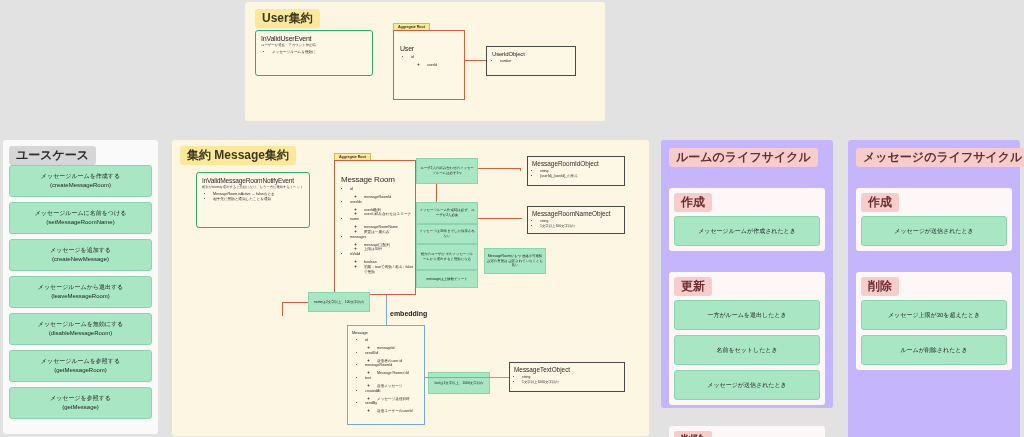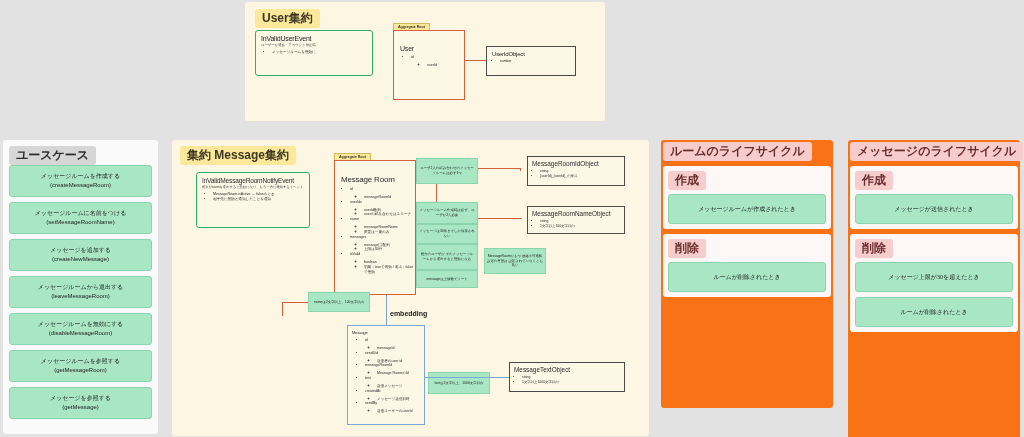--- a/index.html
+++ b/index.html
@@ -111,23 +111,23 @@
     position:absolute;left:175px;top:185px;width:78px;height:100px;
     border:1px solid #7aa8d4;background:#fdf7e6;box-sizing:border-box;padding:4px 4px;
   }
   #message-entity .title{font-size:4.2px;}
   #message-entity ul{margin-left:2px;}
 
   .conn{position:absolute;background:#d2613f;}
   .conn.blue{background:#7aa8d4;}
 
   
-  .lifecycle{background:#f97316;border-radius:3px;padding:2px;font-family:Liberation Serif, serif;}
+  .lifecycle{background:#c4b5fd;border-radius:3px;padding:8px;}
   .lifecycle > .badge{background:#f6cccc;color:#6b2d2d;}
-  .lc-group{background:#fdf7f7;border-radius:3px;padding:5px;margin-top:5px;}
+  .lc-group{background:#fdf7f7;border-radius:3px;padding:5px;margin-top:21px;}
   .lc-group .badge{background:#f6cccc;color:#6b2d2d;margin-bottom:4px;}
   .lc-card{
     background:#a8e6c4;border:1px solid #8bd4ad;border-radius:3px;height:28px;
     display:flex;align-items:center;justify-content:center;
     font-size:6px;color:#1d1d1d;margin-bottom:5px;text-align:center;
   }
   .lc-card:last-child{margin-bottom:0;}
   #room-lifecycle{left:661px;top:140px;width:172px;height:268px;}
   #message-lifecycle{left:848px;top:140px;width:172px;height:308px;}
 </style>
@@ -322,20 +322,26 @@
   </div>
 </div>
 
 <div class="panel lifecycle" id="room-lifecycle">
   <span class="badge">ルームのライフサイクル</span>
   <div class="lc-group">
     <span class="badge">作成</span>
     <div class="lc-card">メッセージルームが作成されたとき</div>
   </div>
   <div class="lc-group">
+    <span class="badge">更新</span>
+    <div class="lc-card">一方がルームを退出したとき</div>
+    <div class="lc-card">名前をセットしたとき</div>
+    <div class="lc-card">メッセージが送信されたとき</div>
+  </div>
+  <div class="lc-group">
     <span class="badge">削除</span>
     <div class="lc-card">ルームが削除されたとき</div>
   </div>
 </div>
 
 <div class="panel lifecycle" id="message-lifecycle">
   <span class="badge">メッセージのライフサイクル</span>
   <div class="lc-group">
     <span class="badge">作成</span>
     <div class="lc-card">メッセージが送信されたとき</div>

